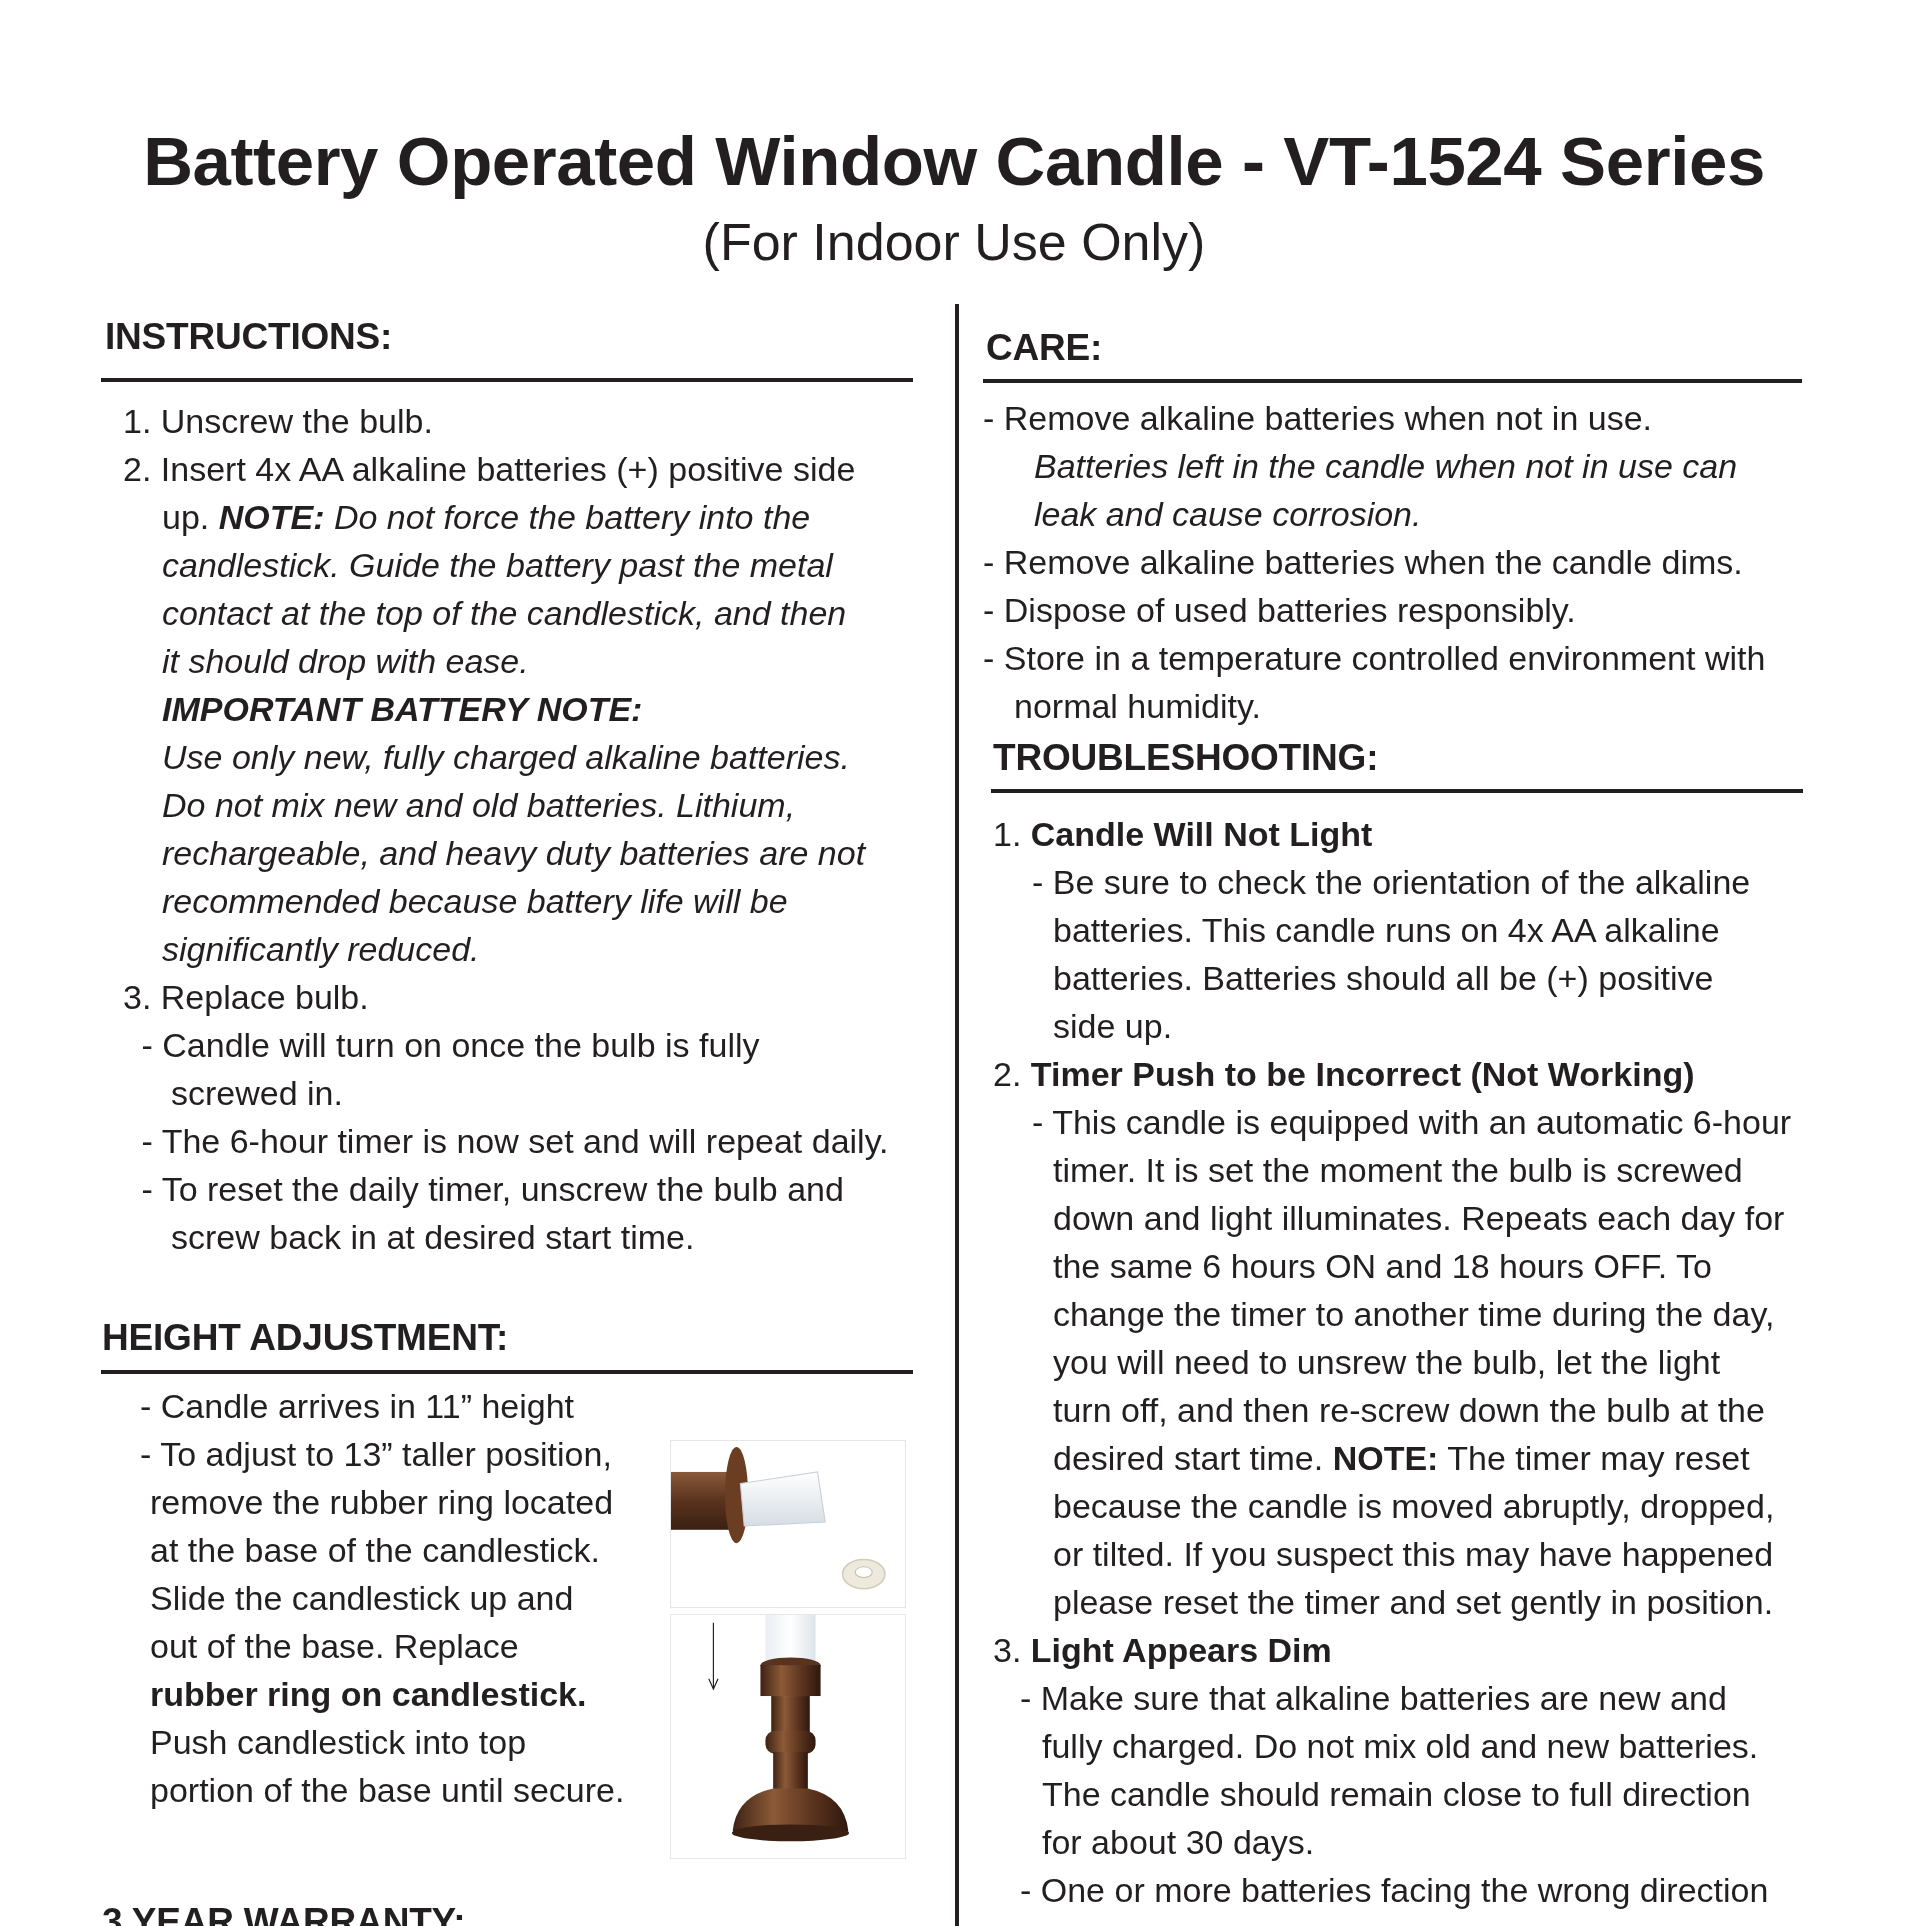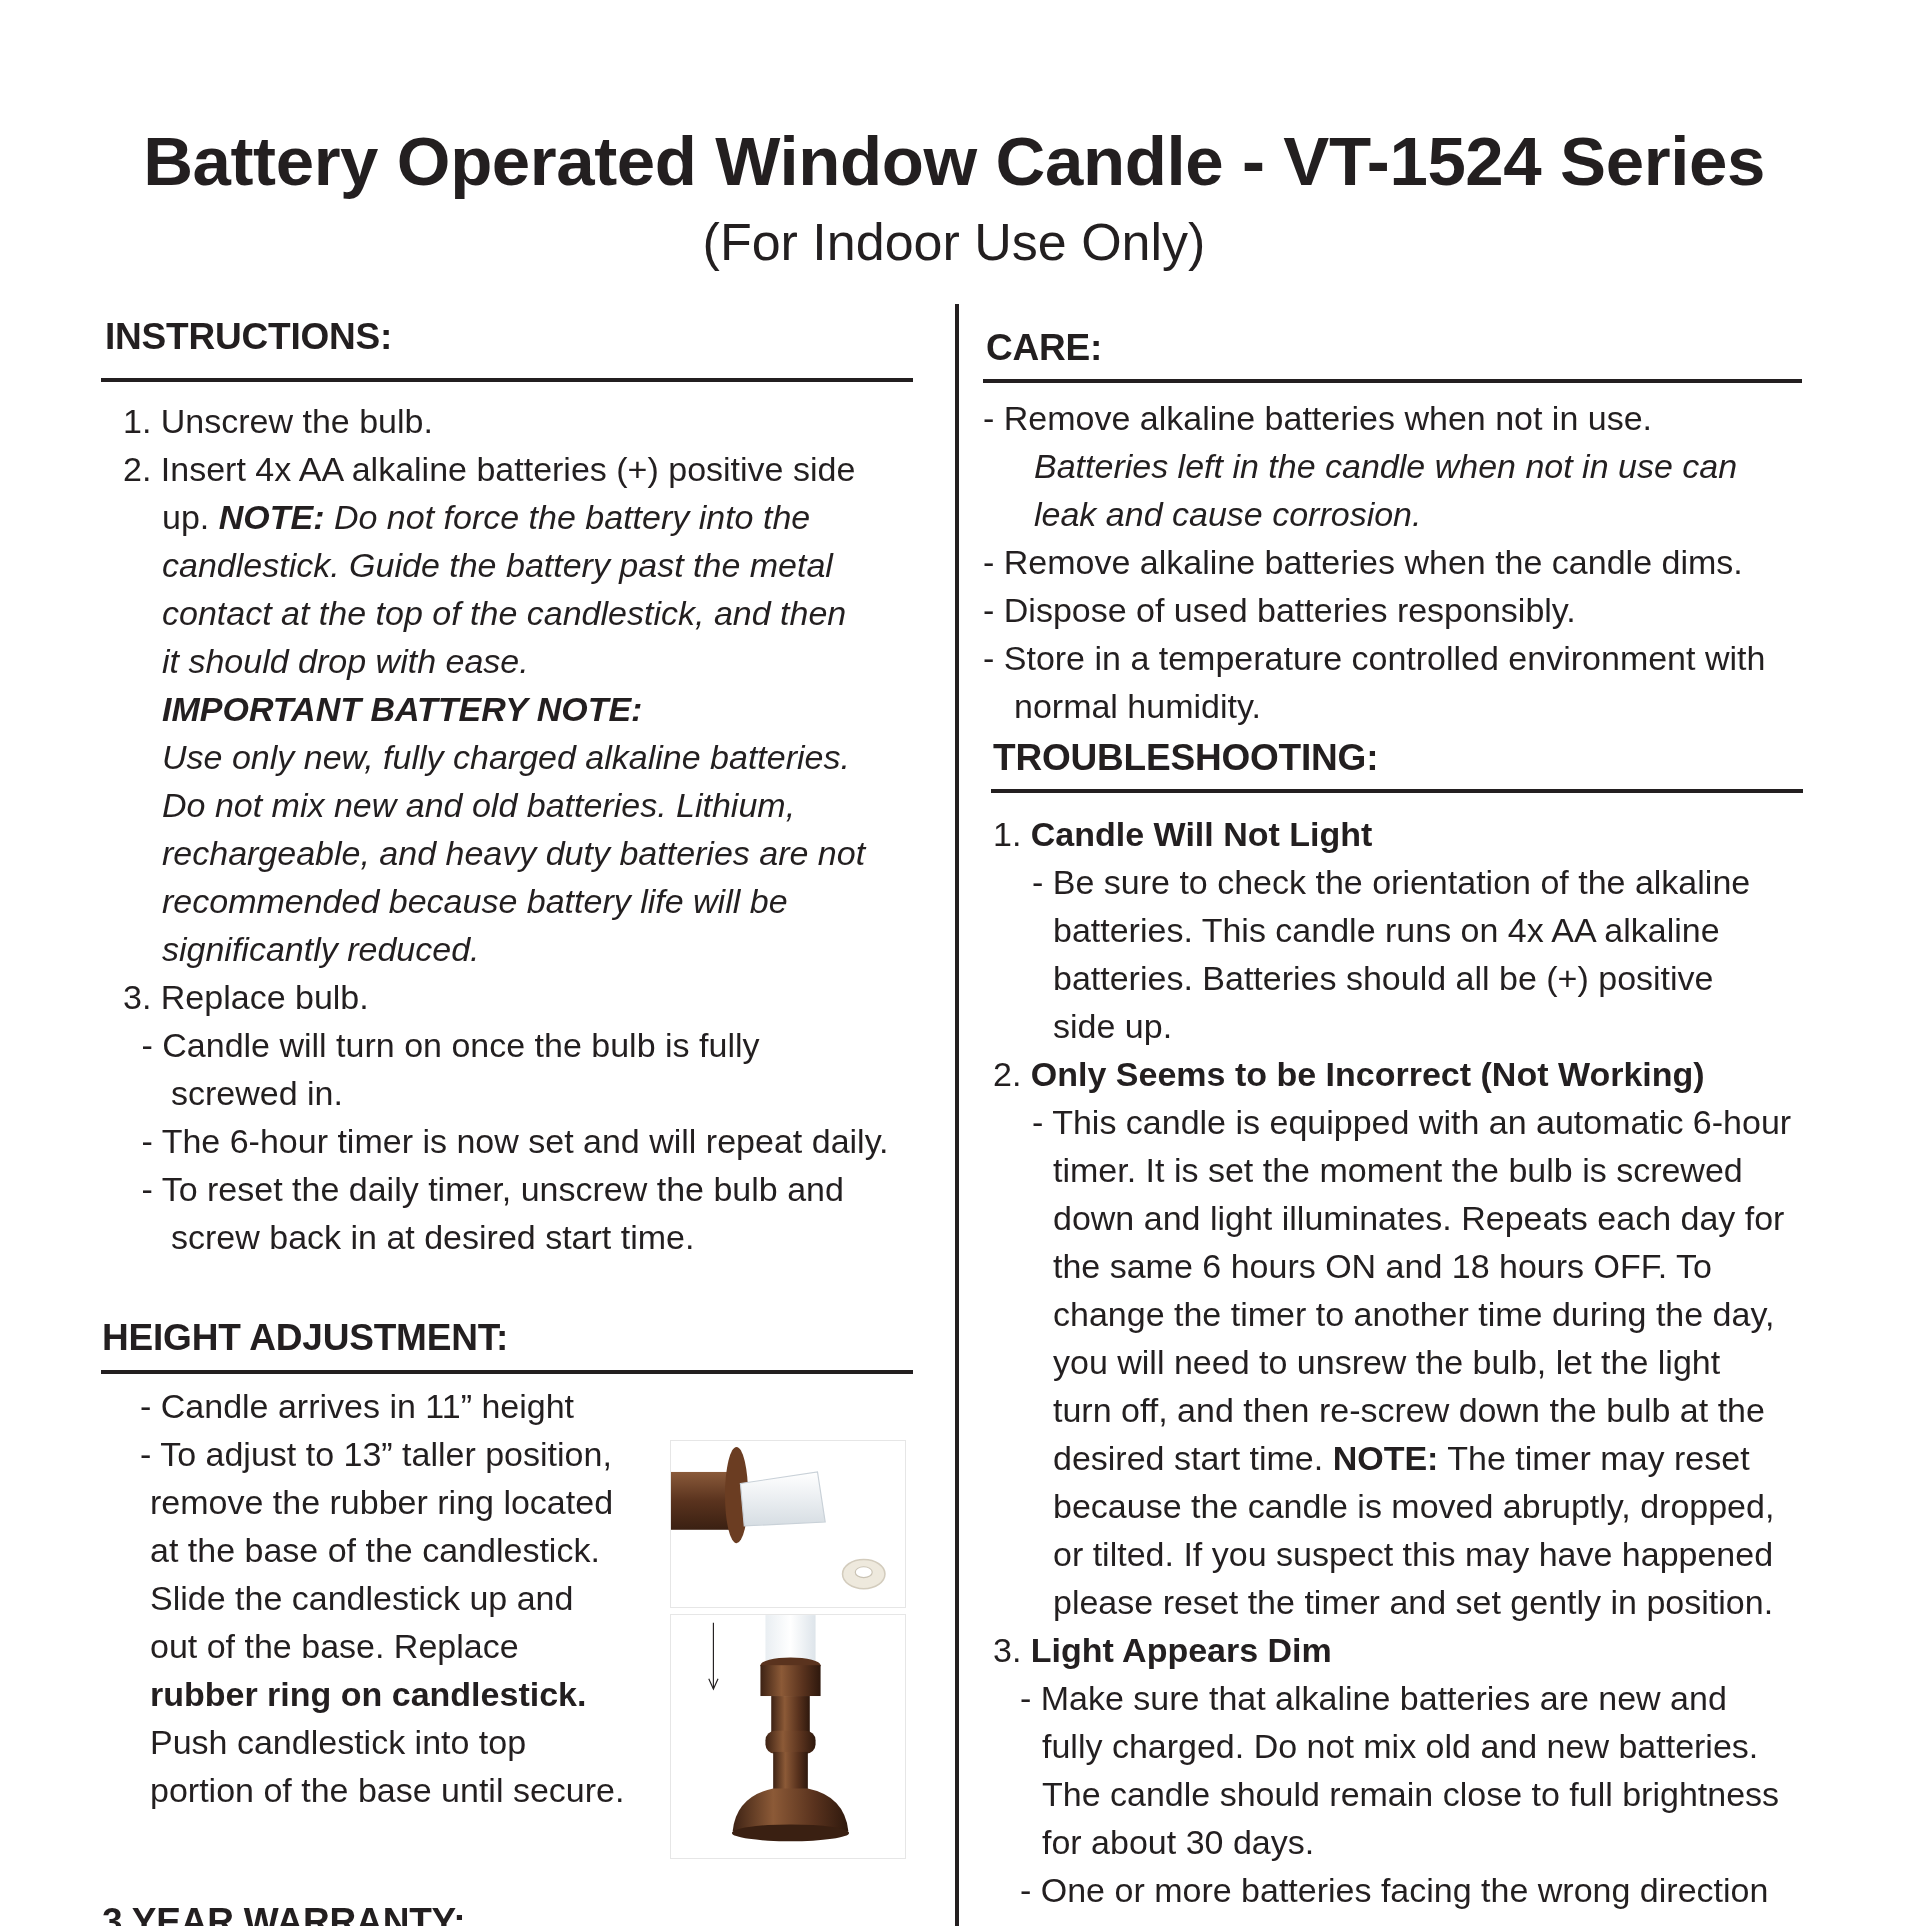--- a/index.html
+++ b/index.html
@@ -148,21 +148,21 @@
     <span>1.</span>
     <span class="b">Candle Will Not Light</span>
   </div>
   <div class="line" style="padding-left:39px;">- Be sure to check the orientation of the alkaline</div>
   <div class="line" style="padding-left:60px;">batteries. This candle runs on 4x AA alkaline</div>
   <div class="line" style="padding-left:60px;">batteries. Batteries should all be (+) positive</div>
   <div class="line" style="padding-left:60px;">side up.</div>
 
   <div class="line">
     <span>2.</span>
-    <span class="b">Only Seems to be Incorrect (Not Working)</span>
+    <span class="b">Timer Push to be Incorrect (Not Working)</span>
   </div>
   <div class="line" style="padding-left:39px;">- This candle is equipped with an automatic 6-hour</div>
   <div class="line" style="padding-left:60px;">timer. It is set the moment the bulb is screwed</div>
   <div class="line" style="padding-left:60px;">down and light illuminates. Repeats each day for</div>
   <div class="line" style="padding-left:60px;">the same 6 hours ON and 18 hours OFF. To</div>
   <div class="line" style="padding-left:60px;">change the timer to another time during the day,</div>
   <div class="line" style="padding-left:60px;">you will need to unsrew the bulb, let the light</div>
   <div class="line" style="padding-left:60px;">turn off, and then re-screw down the bulb at the</div>
   <div class="line" style="padding-left:60px;">
     <span>desired start time.</span>
@@ -172,18 +172,18 @@
   <div class="line" style="padding-left:60px;">because the candle is moved abruptly, dropped,</div>
   <div class="line" style="padding-left:60px;">or tilted. If you suspect this may have happened</div>
   <div class="line" style="padding-left:60px;">please reset the timer and set gently in position.</div>
 
   <div class="line">
     <span>3.</span>
     <span class="b">Light Appears Dim</span>
   </div>
   <div class="line" style="padding-left:27px;">- Make sure that alkaline batteries are new and</div>
   <div class="line" style="padding-left:49px;">fully charged. Do not mix old and new batteries.</div>
-  <div class="line" style="padding-left:49px;">The candle should remain close to full brightness</div>
+  <div class="line" style="padding-left:49px;">The candle should remain close to full direction</div>
   <div class="line" style="padding-left:49px;">for about 30 days.</div>
   <div class="line" style="padding-left:27px;">- One or more batteries facing the wrong direction</div>
   <div class="line" style="padding-left:49px;">(all should be (+) positive side up).</div>
 </div>
 
 
 </body></html>

